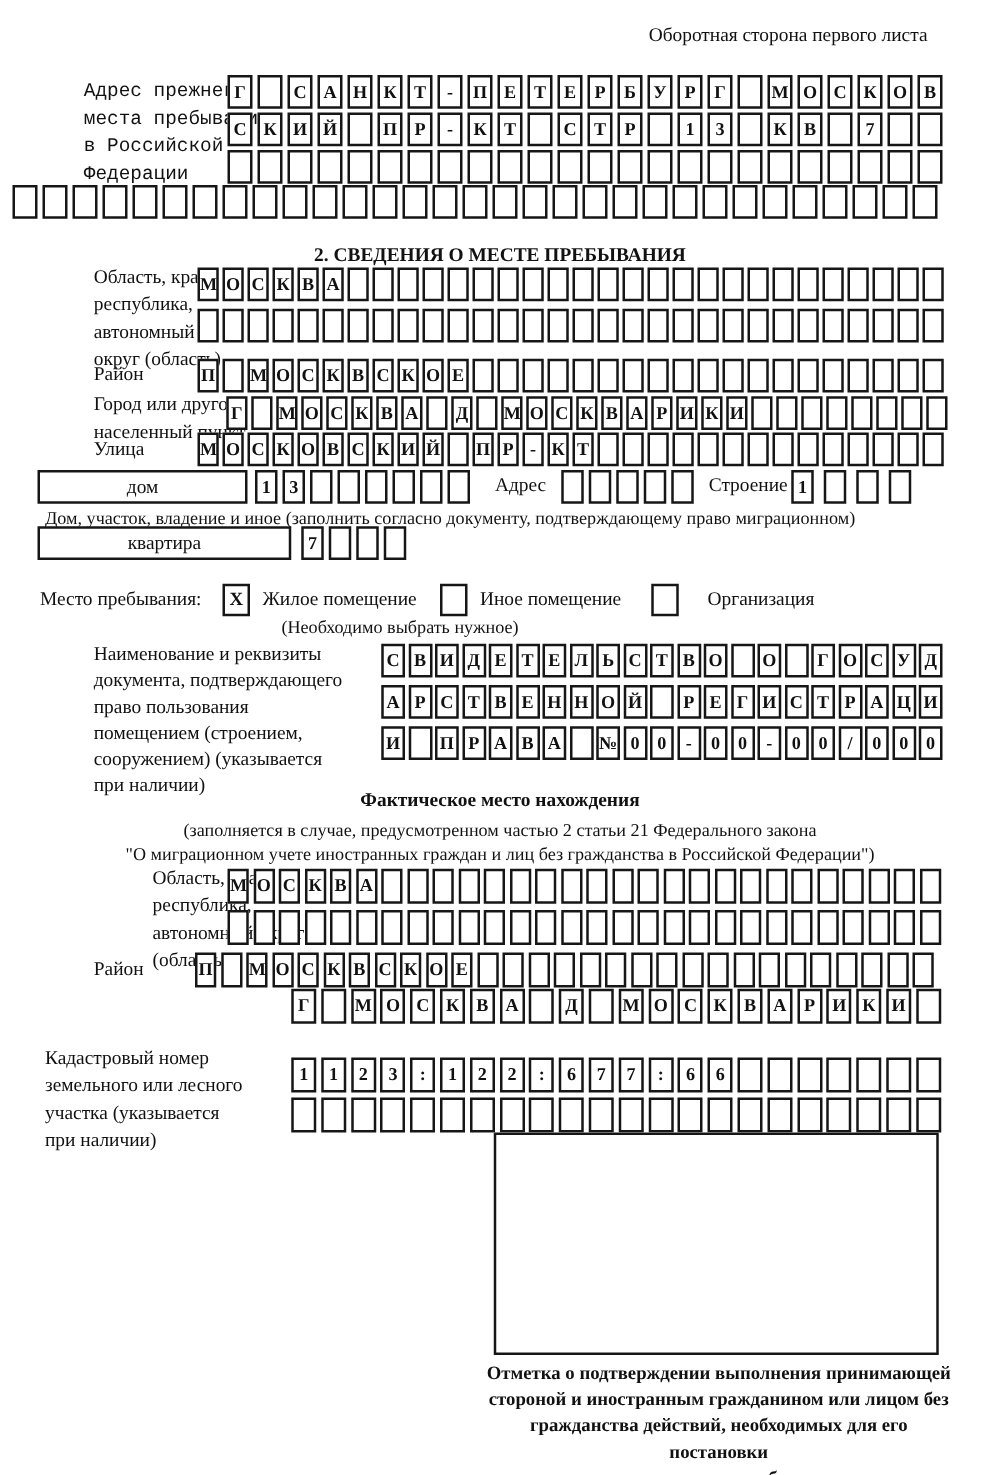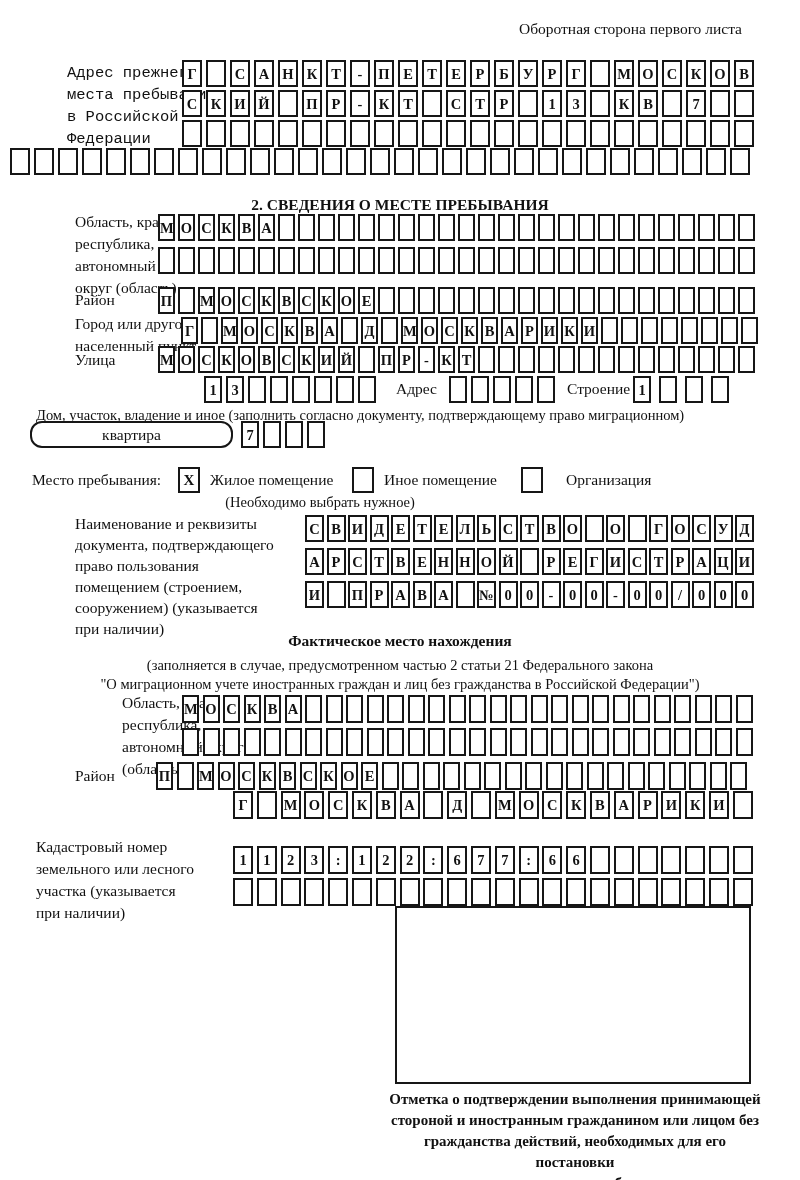--- a/index.html
+++ b/index.html
@@ -318,20 +318,21 @@
       <span class="cell"></span>
       <span class="cell"></span>
       <span class="cell"></span>
       <span class="cell"></span>
       <span class="cell"></span>
       <span class="cell"></span>
       <span class="cell"></span>
       <span class="cell"></span>
     </div>
 
+  <div class="abs wide-field" style="left:30px;top:376px;width:168px;">дом</div>
   <div class="abs cells house" style="left:204px;top:376px;">
       <span class="cell">1</span>
       <span class="cell">3</span>
       <span class="cell"></span>
       <span class="cell"></span>
       <span class="cell"></span>
       <span class="cell"></span>
       <span class="cell"></span>
       <span class="cell"></span>
     </div>
@@ -345,21 +346,21 @@
     </div>
   <div class="abs lbl" style="left:567px;top:378px;">Строение</div>
   <div class="abs cells stro" style="left:633px;top:376px;">
       <span class="cell">1</span>
       <span class="cell"></span>
       <span class="cell"></span>
       <span class="cell"></span>
     </div>
   <div class="abs note" style="left:36px;top:406px;width:740px;">Дом, участок, владение и иное (заполнить согласно документу, подтверждающему право миграционном)</div>
 
-  <div class="abs wide-field" style="left:30px;top:421px;width:203px;border-radius:12px;">квартира</div>
+  <div class="abs wide-field" style="left:30px;top:421px;width:203px;">квартира</div>
   <div class="abs cells house" style="left:241px;top:421px;">
       <span class="cell">7</span>
       <span class="cell"></span>
       <span class="cell"></span>
       <span class="cell"></span>
     </div>
 
   <div class="abs lbl" style="left:32px;top:469px;">Место пребывания:</div>
   <span class="abs cbox" style="left:178px;top:467px;">X</span>
   <div class="abs lbl" style="left:210px;top:469px;">Жилое помещение</div>

